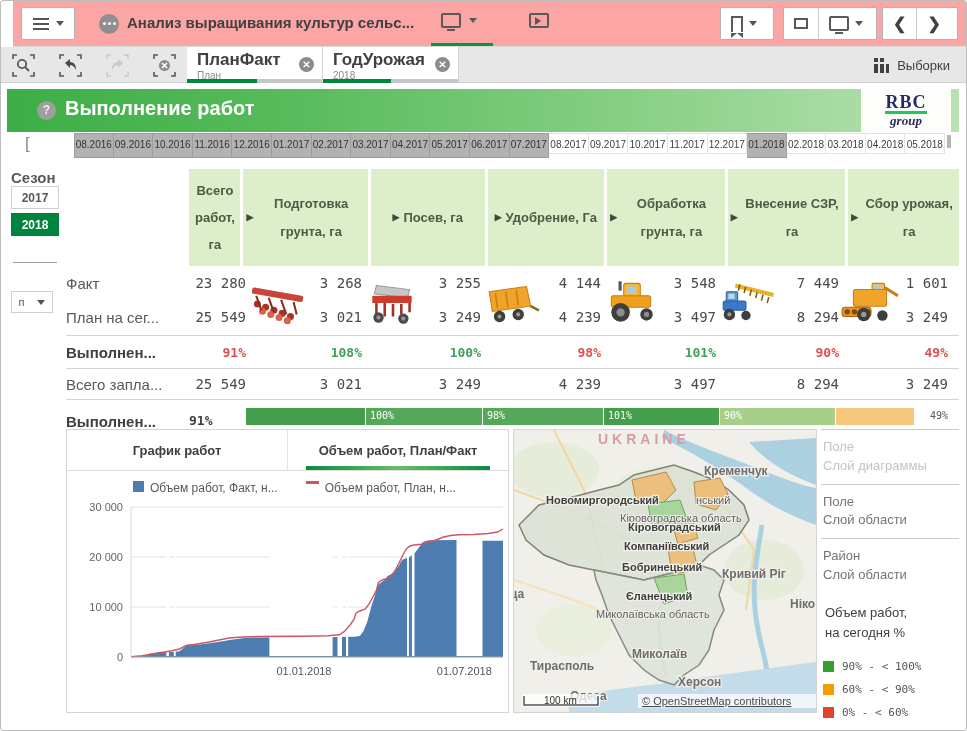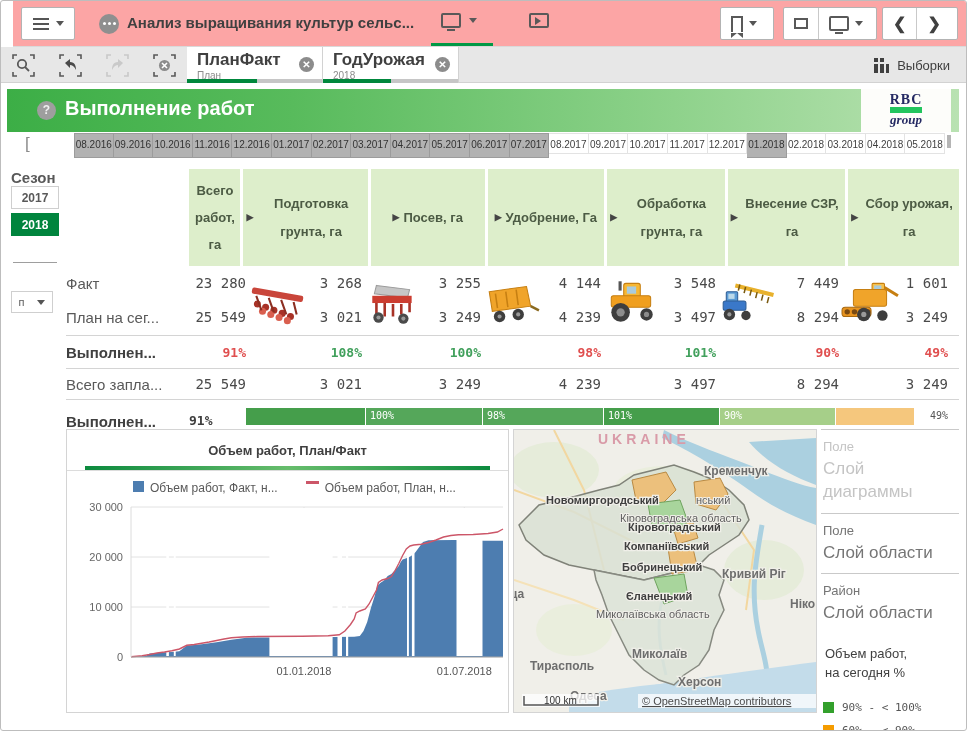--- a/index.html
+++ b/index.html
@@ -54,22 +54,22 @@
   .selections-label { font-size:13px; color:#404040; }
 
   
   .sheet-header { position:absolute; left:6px; top:88px; width:952px; height:43px;
       background:linear-gradient(90deg,#3cae46 0%,#58bb5c 30%,#8ed28b 70%,#b9e2b2 100%); }
   .help-icon { position:absolute; left:30px; top:12px; width:19px; height:19px; border-radius:50%; background:#9e9e9e;
       color:#f0f0f0; font-size:12px; font-weight:bold; text-align:center; line-height:19px; }
   .sheet-title { position:absolute; left:58px; top:8px; font-size:20px; font-weight:bold; color:#fff; }
   .logo-box { position:absolute; right:8px; top:0; width:90px; height:43px; background:#fdfdfa; display:flex;
       flex-direction:column; align-items:center; justify-content:center; }
-  .logo-rbc { font-size:14px; font-weight:bold; color:#252a63; letter-spacing:1px; line-height:1;
-      border-bottom:6px solid #22c55e; font-family:"Liberation Serif", serif; }
+  .logo-rbc { font-size:18px; font-weight:bold; color:#252a63; letter-spacing:1px; line-height:1;
+      border-bottom:3px solid #22c55e; font-family:"Liberation Serif", serif; }
   .logo-group { font-size:13px; font-weight:bold; color:#252a63; line-height:1.1; font-family:"Liberation Serif", serif;font-style:italic; }
 
   
   .timeline { position:absolute; left:0; top:132px; width:967px; height:27px; }
   .tl-bracket { position:absolute; left:24px; top:1px; font-size:17px; color:#8a8a8a; }
   .tl-cells { position:absolute; left:73px; top:0; display:flex; }
   .tl-cell { width:39.6px; height:21px; font-size:10px; color:#3f3f3f; text-align:center; line-height:21px;
       background:#fff; border:1px solid #e3e3e3; border-left:none; overflow:hidden; white-space:nowrap; }
   .tl-cell:first-child { border-left:1px solid #e3e3e3; }
   .tl-cell.sel { background:#b2b2b2; border-color:#9c9c9c; height:25px; color:#333; }
@@ -123,21 +123,21 @@
   .clegend .li { display:flex; gap:6px; font-size:12px; color:#595959; }
   .sw-area { width:11px; height:11px; }
   .sw-line { width:13px; height:3px; }
 
   .map-panel { position:absolute; left:512px; top:428px; width:304px; height:284px; background:#f0efe9;
       border:1px solid #d4d4d4; z-index:5; overflow:hidden; }
   .map-side { position:absolute; left:820px; top:428px; width:138px; height:284px; background:#fff; z-index:5; }
   .ms-div { height:1px; background:#c9c9c9; }
   .ms-group { padding:7px 2px 9px 2px; }
   .ms-title { font-size:13px; color:#757575; line-height:1.5; }
-  .ms-sub { font-size:17px; color:#757575; line-height:1.4; }
+  .ms-sub { font-size:13px; color:#757575; line-height:1.4; }
   .ms-group.muted .ms-title, .ms-group.muted .ms-sub { color:#c4c4c4; }
   .ms-ltitle { font-size:13px; color:#404040; padding:10px 4px 4px 4px; line-height:1.5; }
   .ms-leg { padding:4px 2px 10px 2px; }
   .ms-li { display:flex; align-items:center; gap:8px; margin:10px 0; }
   .ms-sw { width:11px; height:11px; }
   .ms-ltext { font-family:"DejaVu Sans Mono", monospace; font-size:11px; color:#555; }
 
   svg text { font-family:"Liberation Sans", sans-serif; }
   .mlabel { font-size:11px; font-weight:bold; fill:#3f3f3f; paint-order:stroke; stroke:#f0efe9; stroke-width:2.5px; }
   .mcity { font-size:12px; font-weight:bold; fill:#6e6e6e; paint-order:stroke; stroke:#f0efe9; stroke-width:2.5px; }
@@ -472,20 +472,21 @@
             </g>
             <circle cx="22" cy="34" r="6.5" fill="#3e3e3e"></circle>
             <circle cx="40" cy="35" r="5" fill="#3e3e3e"></circle>
             <circle cx="22" cy="34" r="2.5" fill="#9a9a9a"></circle>
           </svg></div>
       </div>
   </div>
 
   <div class="chart-panel">
     <div class="tabs" id="chart-tabs">
+        <div class="tab">График работ</div>
         <div class="tab active">Объем работ, План/Факт</div>
       </div>
     <div class="clegend" id="chart-legend">
         <div class="li">
           <span class="sw-area" style="background: rgb(77, 125, 176);"></span>
           <span>Объем работ, Факт, н...</span>
         </div>
         <div class="li">
           <span class="sw-line" style="background: rgb(204, 86, 104);"></span>
           <span>Объем работ, План, н...</span>

